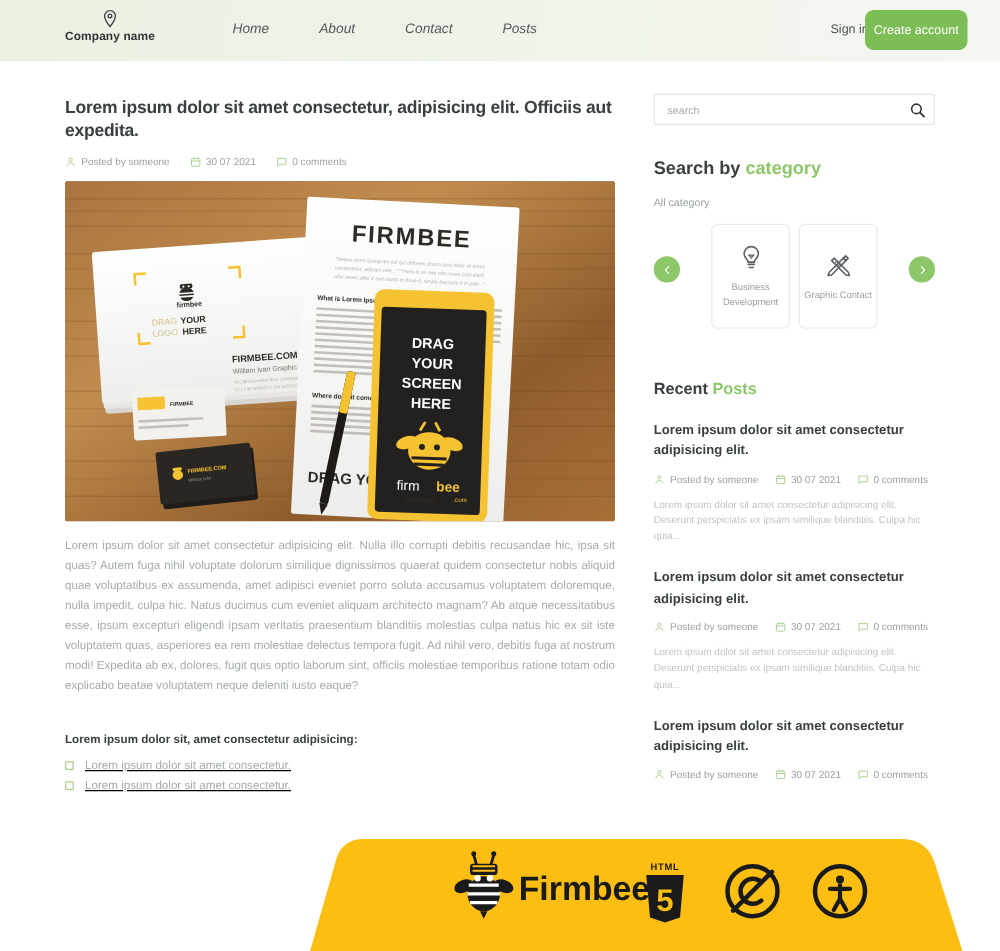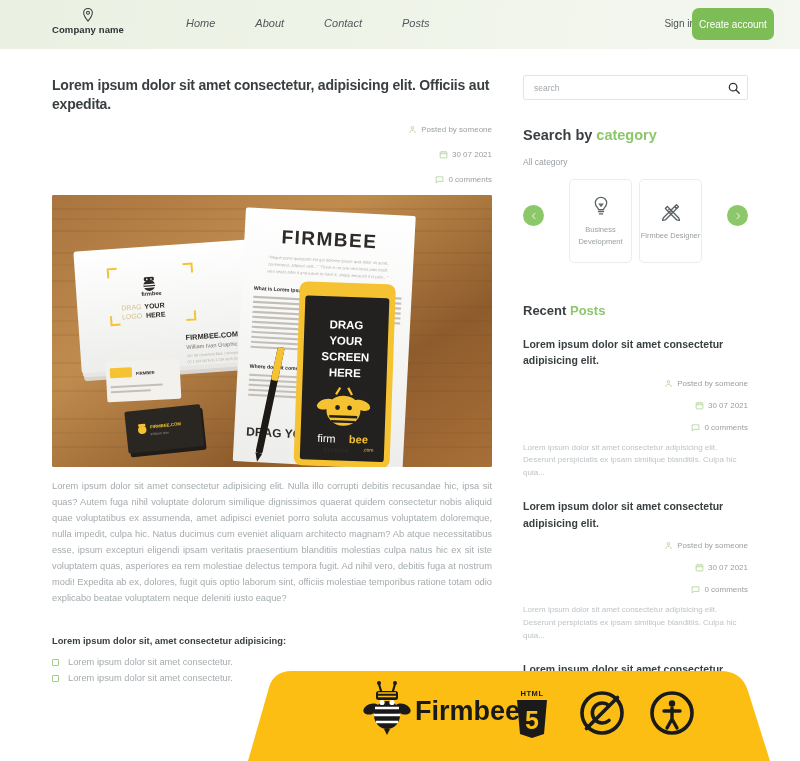--- a/index.html
+++ b/index.html
@@ -47,21 +47,21 @@
   
   .content { position: absolute; top: 49px; left: 0; width: 800px; }
   .article { position: absolute; left: 52px; top: 27px; width: 440px; }
   .sidebar { position: absolute; left: 523px; top: 26px; width: 225px; }
 
   
   .post-title {
     font-size: 14px; font-weight: bold; color: #3a4042;
     line-height: 1.33; letter-spacing: -0.2px;
   }
-  .meta { display: flex; align-items: flex-end; gap: 16px; margin-top: 12px; flex-direction: column; }
+  .meta { display: flex; align-items: flex-end; gap: 16px; margin-top: 12px; }
   .meta-item { display: flex; align-items: center; gap: 4px; }
   .meta-item .mtext { font-size: 8px; color: #9aa0a3; white-space: nowrap; }
   .micon { width: 9px; height: 9px; display: block; flex: none; }
 
   .hero {
     margin-top: 11px; width: 440px; height: 272px;
     border-radius: 2px; overflow: hidden; position: relative;
     background: #8b5e34;
   }
   .hero svg { display: block; width: 100%; height: 100%; }
@@ -72,21 +72,21 @@
   }
   .body-text {
     margin-top: 12px; font-size: 9.3px; line-height: 1.72;
     color: #a5abae; text-align: justify;
   }
   .sub-head {
     margin-top: 29px; font-size: 9.3px; font-weight: bold; color: #3a4042;
   }
   .check-list { margin-top: 11px; list-style: none; }
   .check-list li {
-    display: flex; align-items: center; gap: 9px; margin-bottom: 6px;
+    display: flex; align-items: center; gap: 9px; margin-bottom: 6px; text-decoration: underline;
   }
   .chk {
     width: 7px; height: 7px; border: 1px solid #a7cd8c;
     border-radius: 1px; flex: none;
   }
   .check-list .ctext { font-size: 9.3px; color: #a5abae; }
 
   
   .search-box {
     position: relative; width: 225px; height: 25px;
@@ -404,21 +404,21 @@
           <span class="cat-label">Business Development</span>
         </div>
 
         <div class="cat-card">
           <svg class="cat-ico" viewBox="0 0 24 24">
             <path d="M3.5 18.5 L16 6 l2.2 2.2 L5.7 20.7 L2.8 21.2 z" fill="none" stroke="#5d6265" stroke-width="1.4" stroke-linejoin="round"></path>
             <path d="M16 6 l2-2 2.2 2.2 -2 2z" fill="none" stroke="#5d6265" stroke-width="1.4" stroke-linejoin="round"></path>
             <path d="M20.5 18.5 L8 6 L5.8 8.2 L18.3 20.7 L21.2 21.2 z" fill="none" stroke="#5d6265" stroke-width="1.4" stroke-linejoin="round"></path>
             <path d="M10.5 8.5 l-1.6 1.6 M13 11 l-1.6 1.6" stroke="#5d6265" stroke-width="1.1"></path>
           </svg>
-          <span class="cat-label">Firmbee Designer</span>
+          <span class="cat-label">Graphic Contact</span>
         </div>
 
         <button class="arrow next">
           <svg viewBox="0 0 24 24" width="8" height="8">
             <path d="M9 4 L17 12 L9 20" fill="none" stroke="#fff" stroke-width="2.6" stroke-linecap="round" stroke-linejoin="round"></path>
           </svg>
         </button>
       </div>
 
       <h2 class="recent-head">

